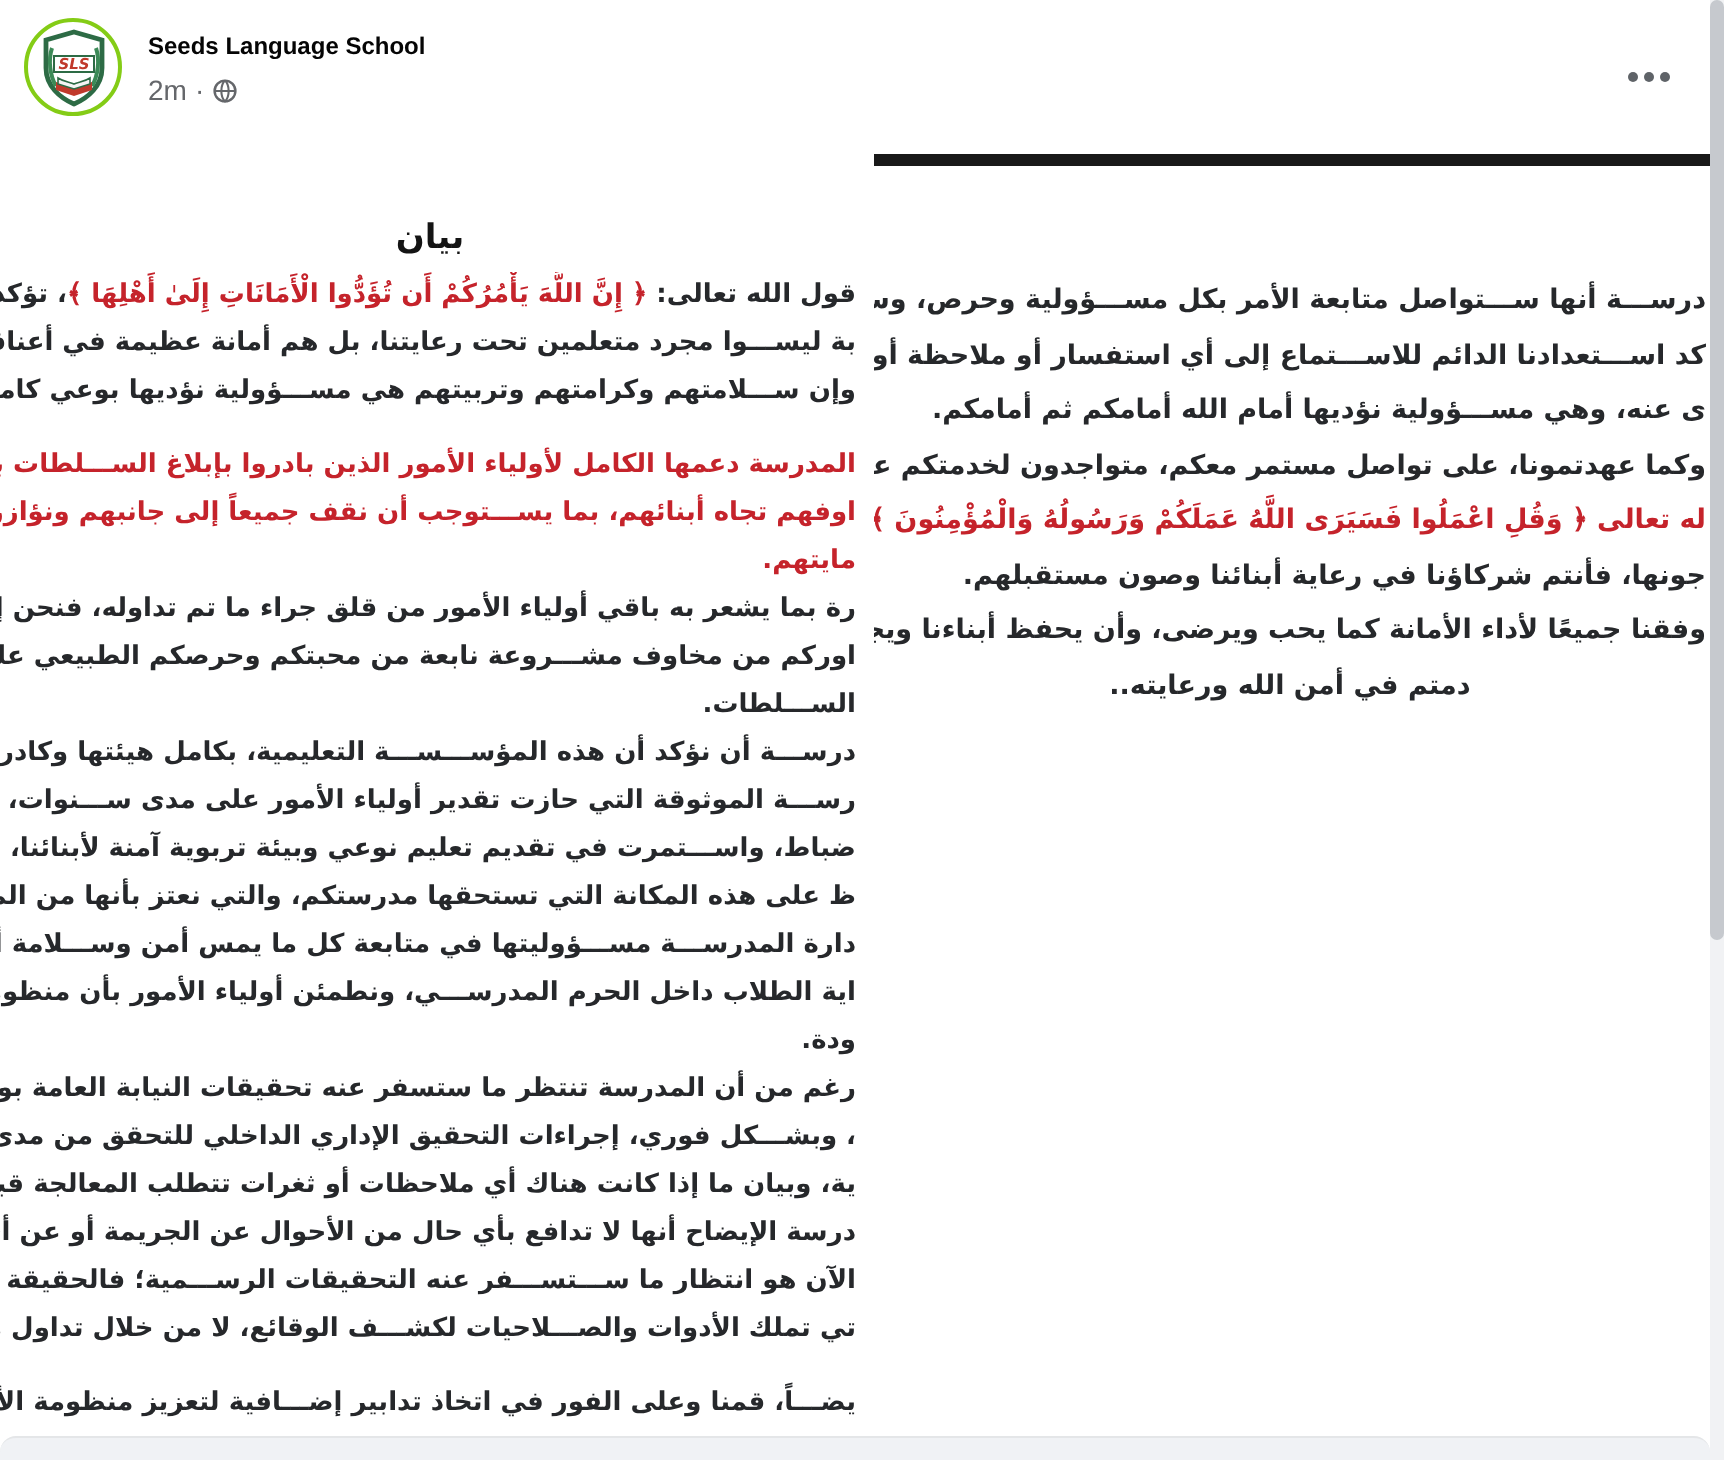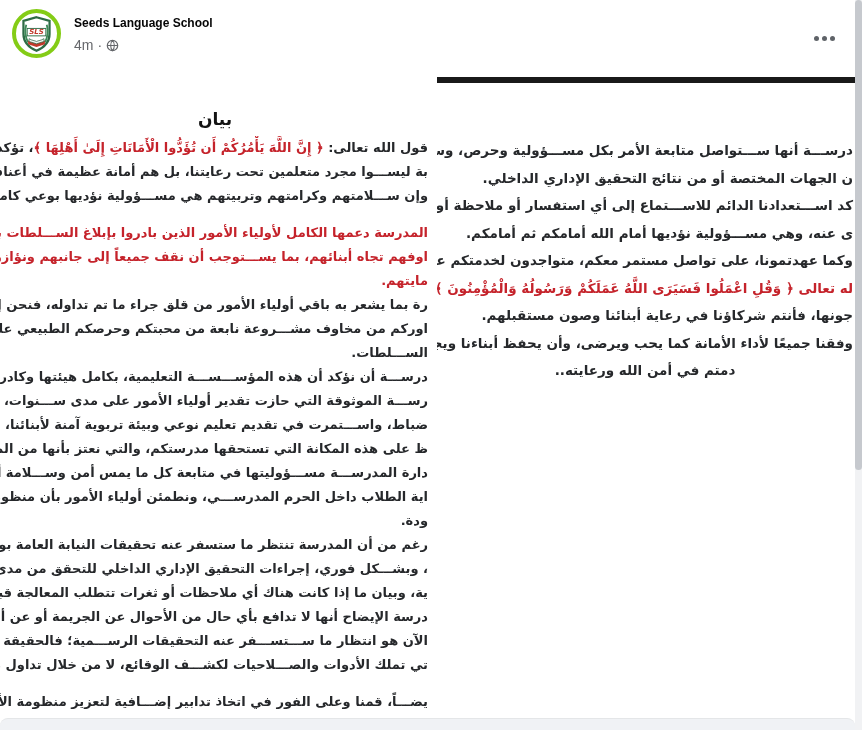--- a/index.html
+++ b/index.html
@@ -12,21 +12,21 @@
     --track:#f1f2f4;
   }
   *{box-sizing:border-box;margin:0;padding:0;}
   html,body{width:862px;height:730px;overflow:hidden;background:#fff;
     font-family:"Liberation Sans",sans-serif;}
   .page{position:relative;width:862px;height:730px;background:#fff;}
 
   
   .post-header{position:absolute;top:0;left:0;right:7px;height:70px;background:#fff;
     display:flex;align-items:flex-start;padding:9px 16px 0 12px;}
-  .avatar{width:49px;height:49px;border-radius:50%;border:4px solid #84cc16;background:#fff;
+  .avatar{width:49px;height:49px;border-radius:50%;border:2px solid #84cc16;background:#fff;
     flex:0 0 auto;display:flex;align-items:center;justify-content:center;cursor:pointer;}
   .head-text{margin-left:13px;padding-top:4px;}
   .author{font-size:12px;font-weight:bold;color:var(--name);line-height:21px;cursor:pointer;}
   .meta{display:flex;align-items:center;gap:4px;margin-top:3px;font-size:14px;color:var(--meta);}
   .more-btn{position:absolute;right:13px;top:26px;width:36px;height:24px;display:flex;
     align-items:center;justify-content:center;gap:3px;cursor:pointer;border-radius:6px;}
   .more-btn i{width:5px;height:5px;border-radius:50%;background:#5f6368;display:block;}
 
   
   .doc{position:absolute;top:70px;left:0;right:7px;bottom:12px;background:#fff;overflow:hidden;cursor:pointer;}
@@ -66,21 +66,21 @@
         <path d="M33 12 C35 18 34 26 31 31" fill="none" stroke="#3c8a57" stroke-width="2"></path>
         <rect x="12" y="16" width="20" height="8" fill="#ffffff" stroke="#2d6b45" stroke-width="1"></rect>
         <text x="22" y="22.5" font-size="7.5" font-style="italic" font-weight="bold" fill="#c0392b" text-anchor="middle" font-family="DejaVu Sans, sans-serif">SLS</text>
         <path d="M13 29 L22 32 L31 29 L31 33 L22 36 L13 33 Z" fill="#c0392b"></path>
         <path d="M14 27 C17 29 20 29 22 30 C24 29 27 29 30 27 L30 30 L22 32.5 L14 30 Z" fill="#f4f4f4" stroke="#2d6b45" stroke-width="0.8"></path>
       </svg>
     </div>
     <div class="head-text">
       <div class="author">Seeds Language School</div>
       <div class="meta">
-        <span>4m</span>
+        <span>2m</span>
         <span>·</span>
         <svg width="13" height="13" viewBox="0 0 16 16">
           <circle cx="8" cy="8" r="6.4" fill="none" stroke="#65676b" stroke-width="1.5"></circle>
           <path d="M1.6 8 H14.4 M8 1.6 C5 4.5 5 11.5 8 14.4 C11 11.5 11 4.5 8 1.6" fill="none" stroke="#65676b" stroke-width="1.3"></path>
         </svg>
       </div>
     </div>
     <div class="more-btn">
       <i></i>
       <i></i>
@@ -114,21 +114,20 @@
           <div class="doc-line"><span>درسة الإيضاح أنها لا تدافع بأي حال من الأحوال عن الجريمة أو عن أي شخص قد يثبت تو</span></div>
           <div class="doc-line"><span>الآن هو انتظار ما ســـتســـفر عنه التحقيقات الرســـمية؛ فالحقيقة لا تُســـتجلى إلا عبر جهات</span></div>
           <div class="doc-line"><span>تي تملك الأدوات والصـــلاحيات لكشـــف الوقائع، لا من خلال تداول معلومات غير محققة قد</span></div>
           <div class="doc-line" style="margin-top: 13px;"><span>يضـــاً، قمنا وعلى الفور في اتخاذ تدابير إضـــافية لتعزيز منظومة الأمن والســـلامة داخل الحرم</span></div>
         </div>
     </div>
     <div class="col col-right">
       <div class="top-bar"></div>
       <div class="right-lines">
           <div class="doc-line"><span>درســـة أنها ســـتواصل متابعة الأمر بكل مســـؤولية وحرص، وسنقوم بإحاطة أولياء الأمور بأي</span></div>
-          <div class="doc-line"><span>ن الجهات المختصة أو من نتائج التحقيق الإداري الداخلي.</span></div>
           <div class="doc-line"><span>كد اســـتعدادنا الدائم للاســـتماع إلى أي استفسار أو ملاحظة أو طلب للدعم، فخدمتكم وخدمـ</span></div>
           <div class="doc-line"><span>ى عنه، وهي مســـؤولية نؤديها أمام الله أمامكم ثم أمامكم.</span></div>
           <div class="doc-line"><span>وكما عهدتمونا، على تواصل مستمر معكم، متواجدون لخدمتكم على مدار الساعة لتقديم</span></div>
           <div class="doc-line red center"><span class="red">له تعالى ﴿ وَقُلِ اعْمَلُوا فَسَيَرَى اللَّهُ عَمَلَكُمْ وَرَسُولُهُ وَالْمُؤْمِنُونَ ﴾</span></div>
           <div class="doc-line"><span>جونها، فأنتم شركاؤنا في رعاية أبنائنا وصون مستقبلهم.</span></div>
           <div class="doc-line"><span>وفقنا جميعًا لأداء الأمانة كما يحب ويرضى، وأن يحفظ أبناءنا ويجعلهم قرة عين لكم ولنا،</span></div>
           <div class="doc-line center"><span>دمتم في أمن الله ورعايته..</span></div>
         </div>
     </div>
   </div>

